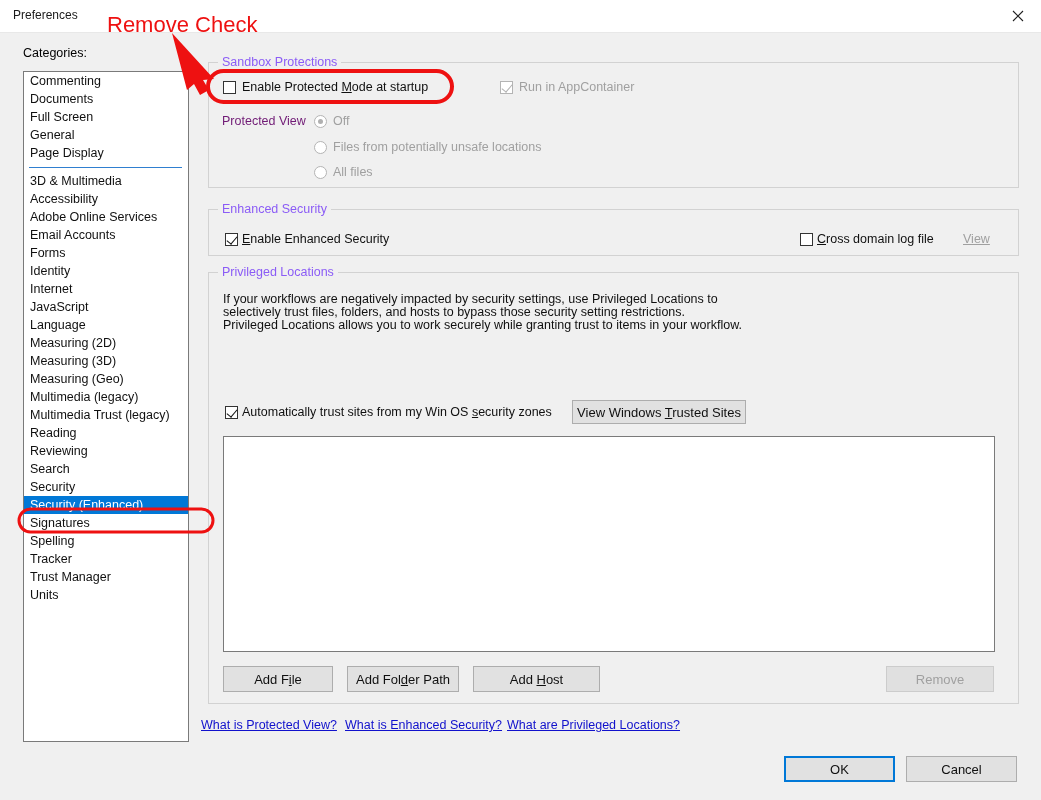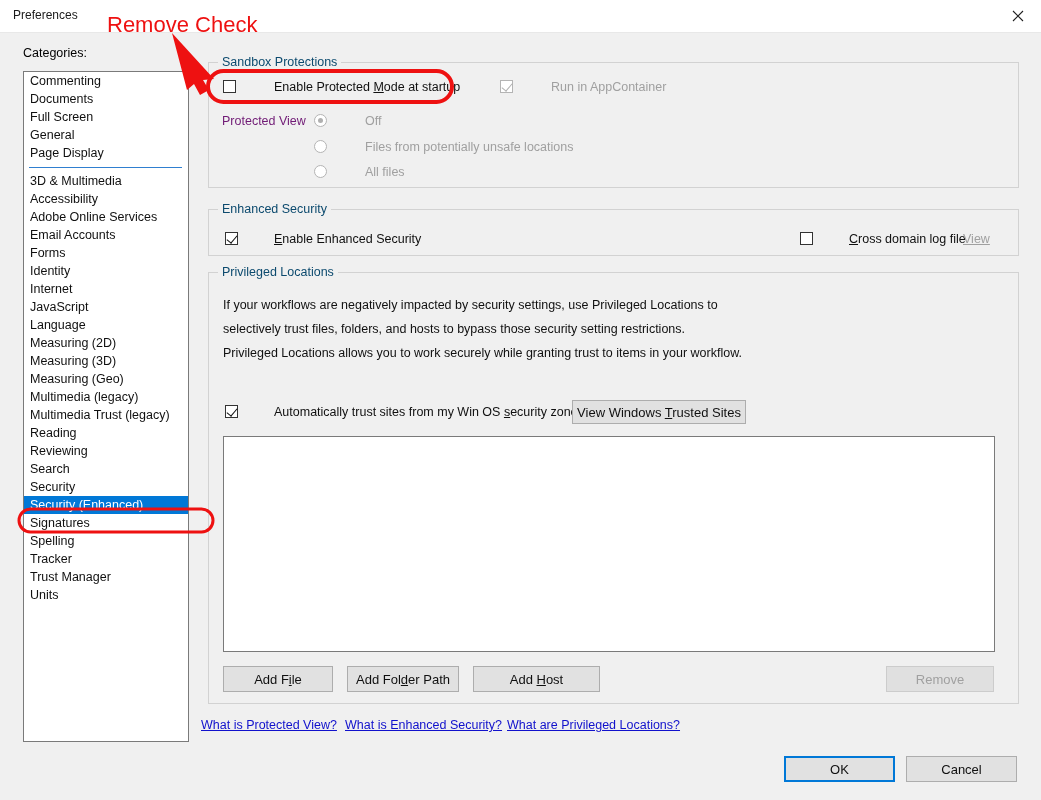--- a/index.html
+++ b/index.html
@@ -101,29 +101,29 @@
     border: 1px solid #d2d2d2;
     box-sizing: border-box;
   }
   .group-title {
     position: absolute;
     top: -8px;
     left: 9px;
     background: #f0f0f0;
     padding: 0 4px;
     font-size: 12.5px;
-    color: #0c4a6e;
+    color: #8b5cf6;
     white-space: nowrap;
   }
   #grp-sandbox { left: 208px; top: 62px; width: 811px; height: 126px; }
   #grp-enhanced { left: 208px; top: 209px; width: 811px; height: 47px; padding-left: 42px; }
   #grp-privileged { left: 208px; top: 272px; width: 811px; height: 432px; }
 
   
-  .row { position: absolute; display: flex; align-items: flex-start; gap: 32px; }
+  .row { position: absolute; display: flex; align-items: flex-end; }
   .cb {
     width: 13px; height: 13px;
     border: 1px solid #333333;
     background: #ffffff;
     box-sizing: border-box;
     position: relative;
     flex: 0 0 auto;
     cursor: default;
   }
   .cb.checked::after {
@@ -178,21 +178,21 @@
     left: 222px; top: 114px;
     font-size: 12.5px;
     color: #701a75;
     white-space: nowrap;
   }
   #pl-desc {
     position: absolute;
     left: 223px; top: 293px;
     width: 520px;
     font-size: 12.5px;
-    line-height: 24px;
+    line-height: 13px;
     color: #101010;
   }
 
   
   .btn {
     position: absolute;
     background: #e1e1e1;
     border: 1px solid #adadad;
     box-sizing: border-box;
     font-family: "Liberation Sans", sans-serif;

